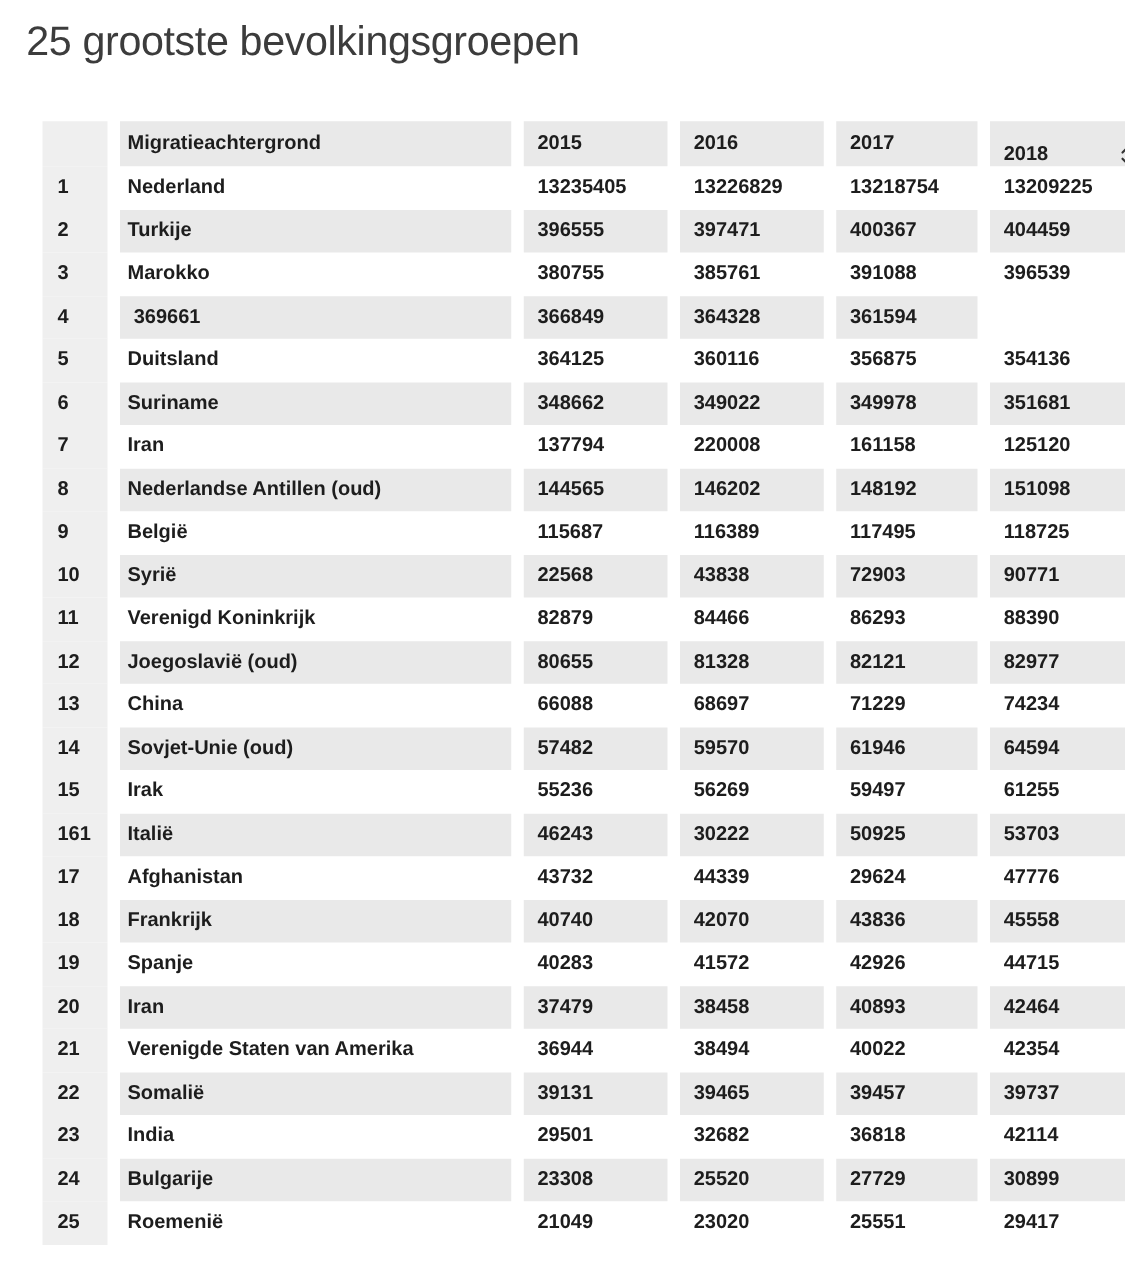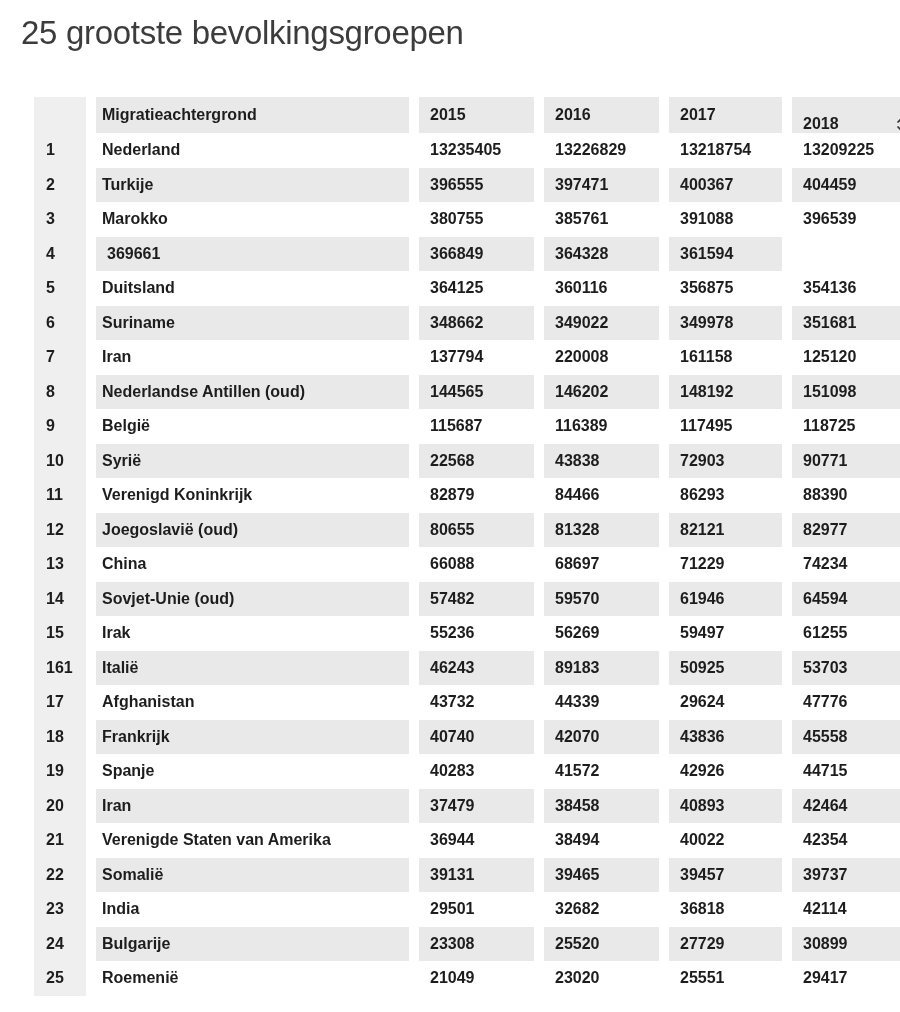--- a/index.html
+++ b/index.html
@@ -190,21 +190,21 @@
     <div class="cell name">Irak</div>
     <div class="cell num">55236</div>
     <div class="cell num">56269</div>
     <div class="cell num">59497</div>
     <div class="cell num">61255</div>
   </div>
       <div class="row stripe">
     <div class="cell rank">161</div>
     <div class="cell name">Italië</div>
     <div class="cell num">46243</div>
-    <div class="cell num">89183</div>
+    <div class="cell num">30222</div>
     <div class="cell num">50925</div>
     <div class="cell num">53703</div>
   </div>
       <div class="row">
     <div class="cell rank">17</div>
     <div class="cell name">Afghanistan</div>
     <div class="cell num">43732</div>
     <div class="cell num">44339</div>
     <div class="cell num">29624</div>
     <div class="cell num">47776</div>

